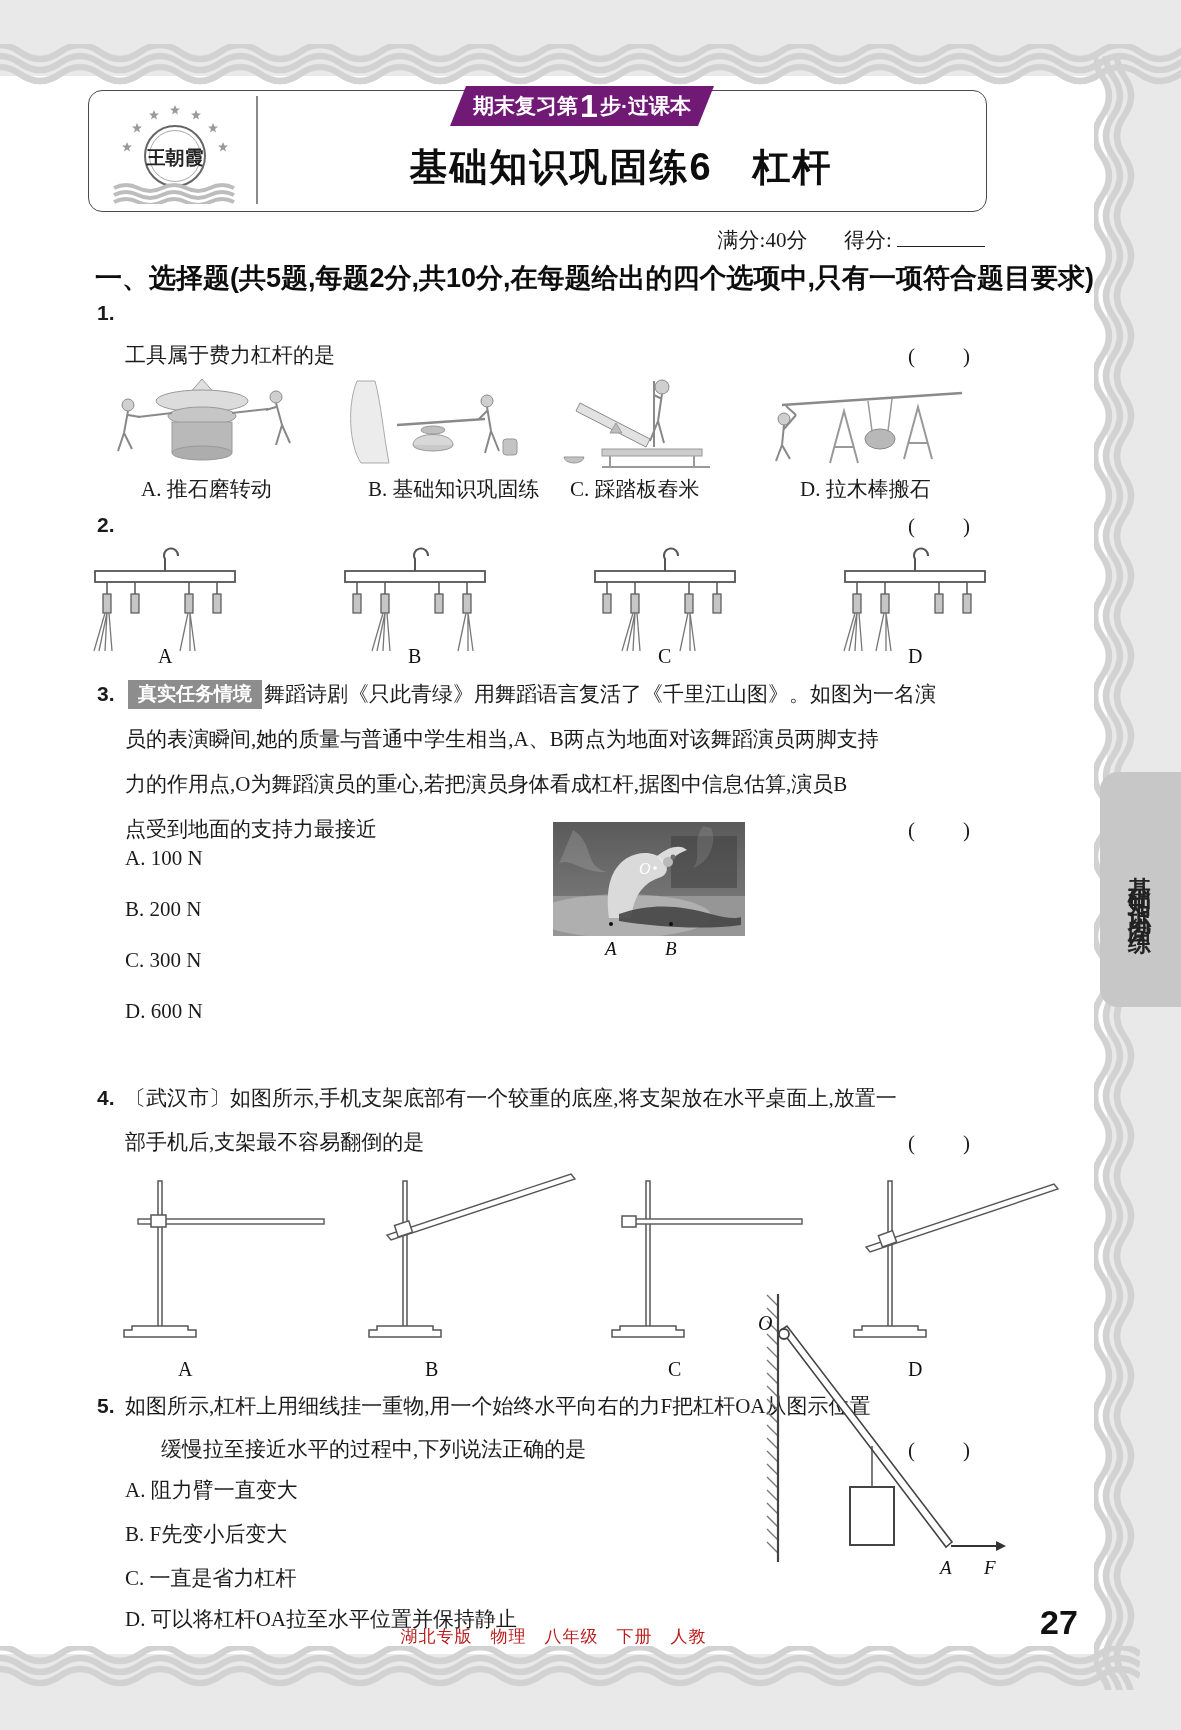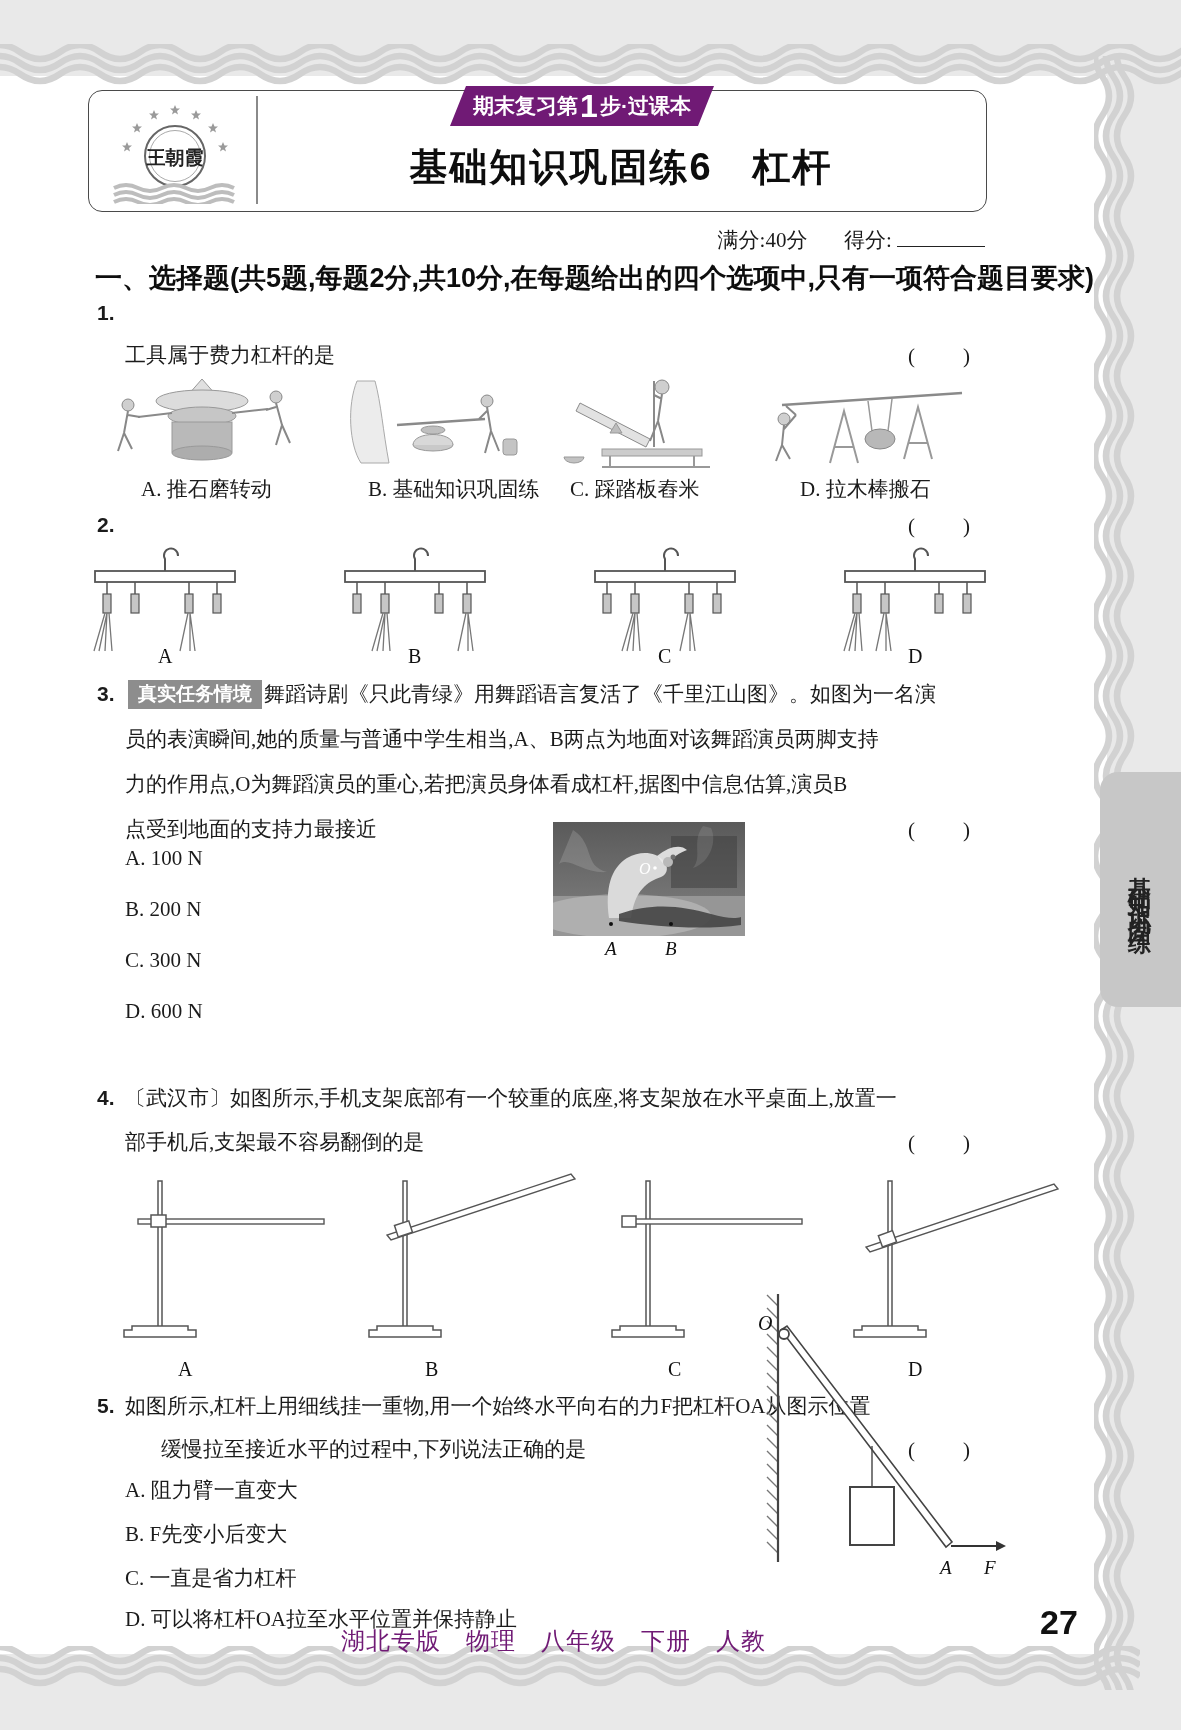--- a/index.html
+++ b/index.html
@@ -26,21 +26,21 @@
   .blank{display:inline-block;width:88px;border-bottom:1.6px solid #222;height:18px;}
   .section-h{position:absolute;left:95px;top:260px;font-family:"Liberation Sans",sans-serif;
              font-weight:700;font-size:27px;white-space:nowrap;color:#0d0d0d;}
   .ctx-badge{position:absolute;left:128px;top:680px;background:#8d8d8d;color:#fff;
              font-family:"Liberation Sans",sans-serif;font-weight:700;font-size:19px;
              padding:3px 10px 4px;line-height:22px;}
   .side-tab{position:absolute;left:1100px;top:772px;width:81px;height:235px;background:#c7c7c7;
             border-radius:18px 0 0 18px;display:flex;align-items:center;justify-content:center;}
   .side-tab span{writing-mode:vertical-rl;font-family:"Liberation Sans",sans-serif;font-size:23px;
                  letter-spacing:9px;color:#222;font-weight:600;}
-  .footer{position:absolute;left:0;top:1625px;width:1107px;text-align:center;font-size:24px;color:#701a75;letter-spacing:1px;}
+  .footer{position:absolute;left:0;top:1625px;width:1107px;text-align:center;font-size:17px;color:#b91c1c;letter-spacing:1px;}
   .pagenum{position:absolute;left:1040px;top:1603px;font-family:"Liberation Sans",sans-serif;
            font-weight:700;font-size:34px;color:#111;}
   svg text{font-family:"Liberation Serif",serif;}
 </style>
 </head>
 <body>
 
 <div class="canvas">
 
   <div class="page"></div>

